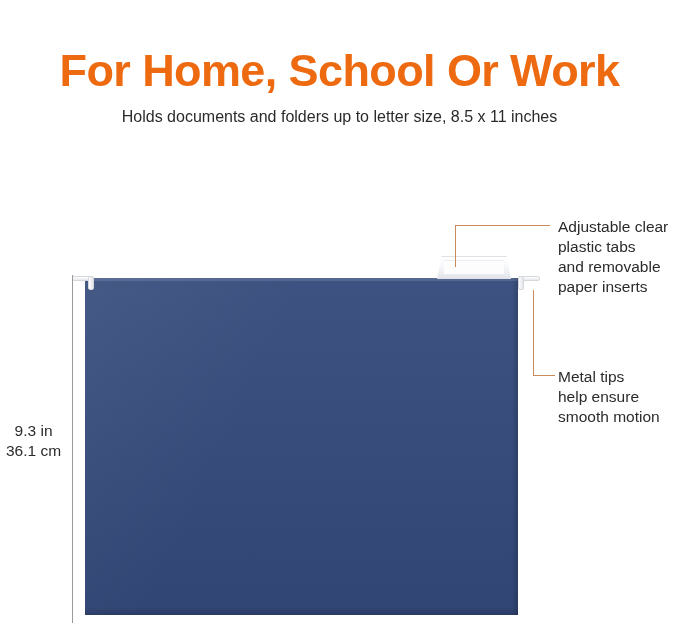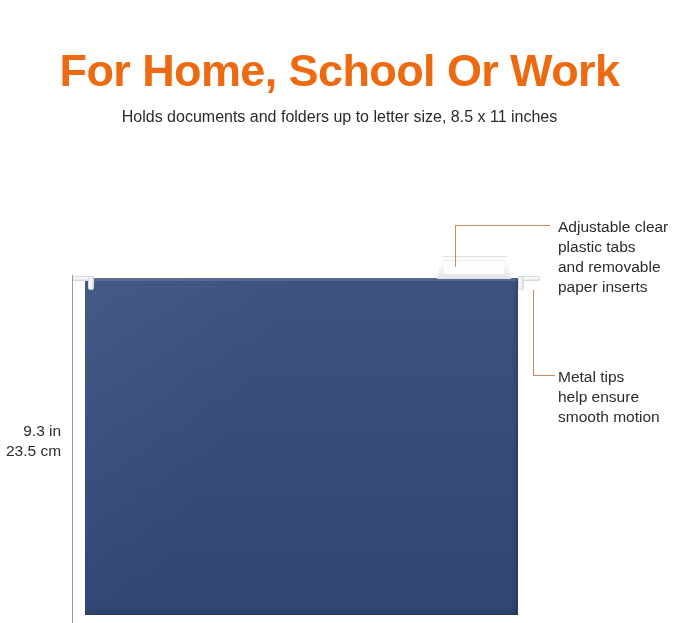--- a/index.html
+++ b/index.html
@@ -197,21 +197,21 @@
     position: absolute;
     font-size: 15.5px;
     line-height: 20px;
     color: #2b2b2b;
     white-space: nowrap;
   }
   .dim-label span { display: block; }
   .dim-label-height {
     left: 6px;
     top: 374px;
-    text-align: right;
+    text-align: center;
   }
   .dim-label-width {
     left: 0;
     top: 583px;
     width: 615px;
     text-align: center;
   }
 </style>
 </head>
 <body>
@@ -258,19 +258,19 @@
     <span>Metal tips</span>
     <span>help ensure</span>
     <span>smooth motion</span>
   </div>
 
   <div class="dim-line dim-v"></div>
   <div class="dim-line dim-h"></div>
 
   <div class="dim-label dim-label-height">
     <span>9.3 in</span>
-    <span>23.5 cm</span>
+    <span>36.1 cm</span>
   </div>
   <div class="dim-label dim-label-width">
     <span>12.8 in</span>
   </div>
 
 </div>
 
 </body></html>

